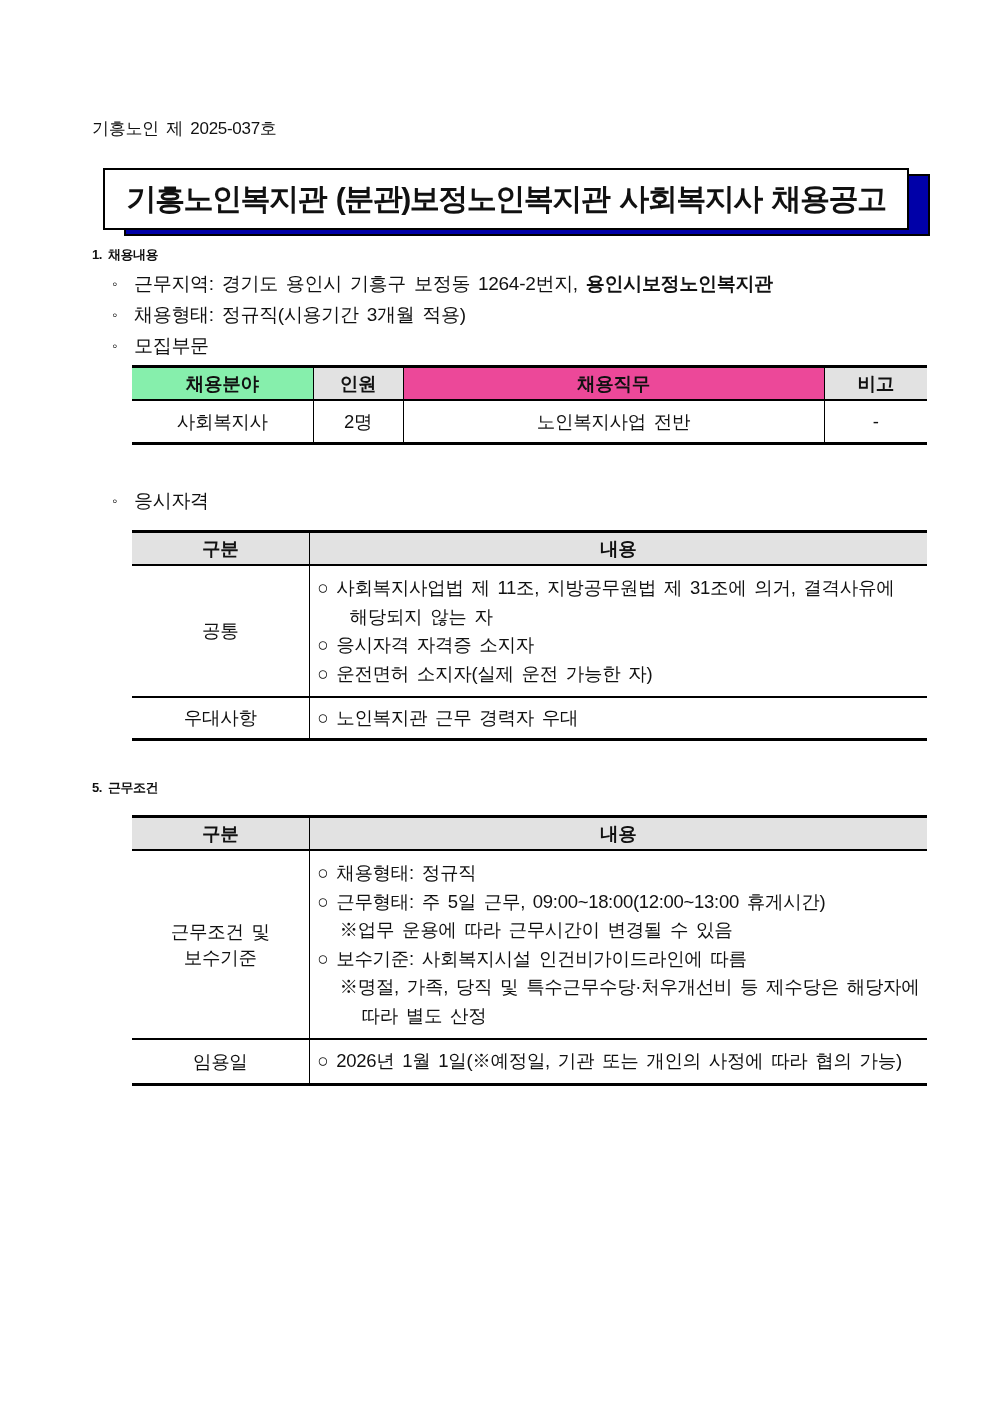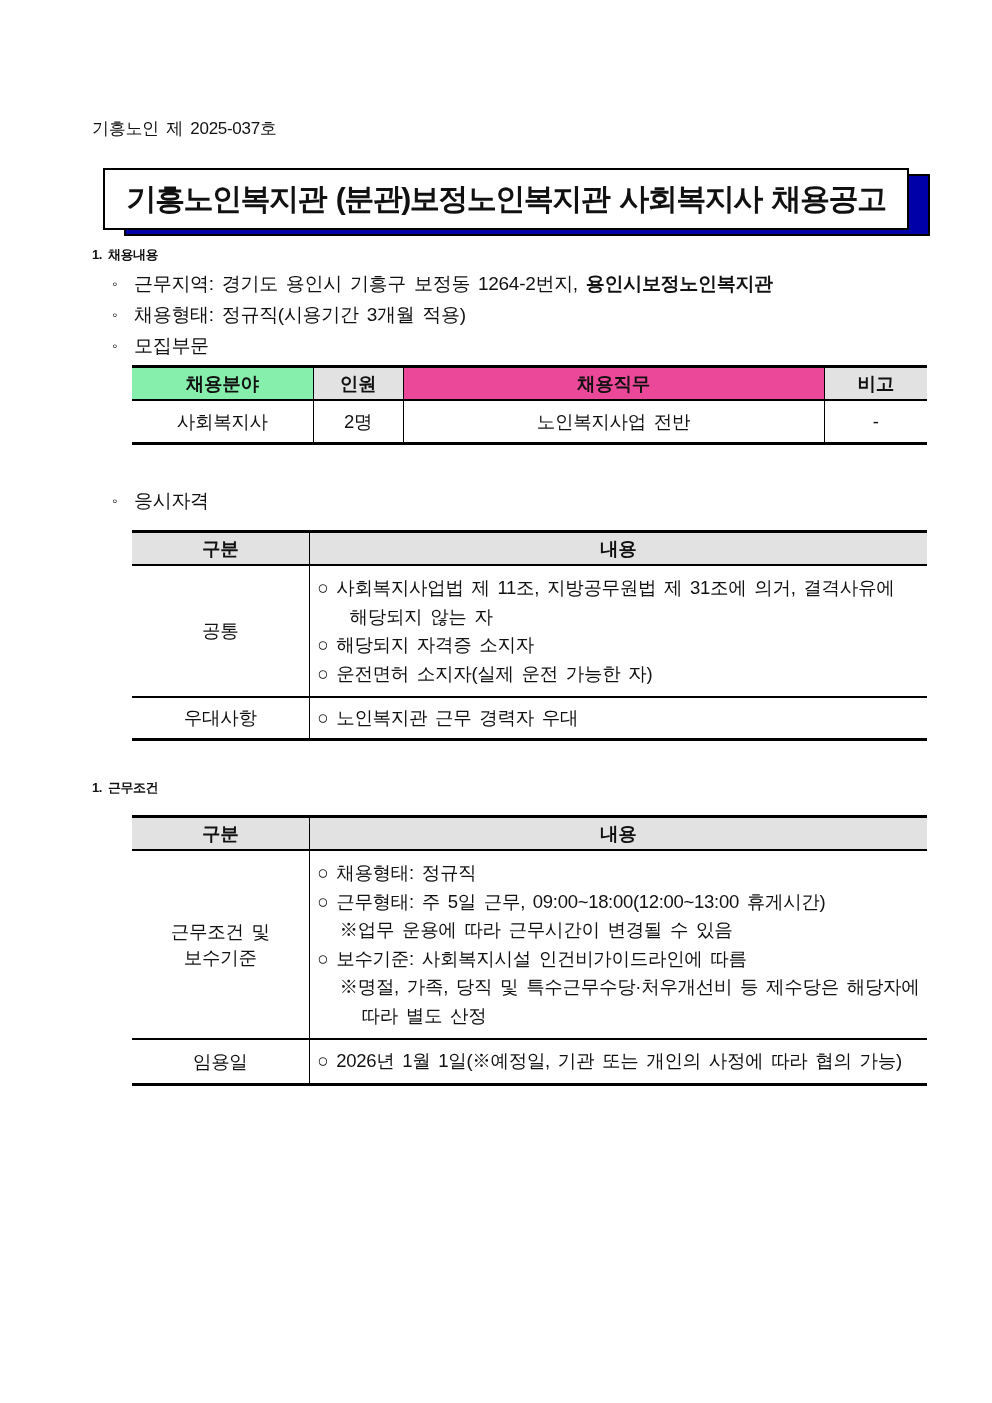--- a/index.html
+++ b/index.html
@@ -144,34 +144,34 @@
       <tbody>
           <tr>
         <th style="background: rgb(226, 226, 226);">구분</th>
         <th class="divider" style="background: rgb(226, 226, 226);">내용</th>
       </tr>
       <tr>
         <td class="row-label">공통</td>
         <td class="divider cell-content">
           <div class="cell-line">○ 사회복지사업법 제 11조, 지방공무원법 제 31조에 의거, 결격사유에</div>
           <div class="cell-line ind-a">해당되지 않는 자</div>
-          <div class="cell-line">○ 해당되지 자격증 소지자</div>
+          <div class="cell-line">○ 응시자격 자격증 소지자</div>
           <div class="cell-line">○ 운전면허 소지자(실제 운전 가능한 자)</div>
         </td>
       </tr>
       <tr class="inner-line">
         <td class="row-label" style="height:40px;">우대사항</td>
         <td class="divider">
           <div class="cell-line">○ 노인복지관 근무 경력자 우대</div>
         </td>
       </tr>
     </tbody>
       </table>
 
-    <div class="sec-heading h2">1. 근무조건</div>
+    <div class="sec-heading h2">5. 근무조건</div>
 
     <table class="doc t3" style="margin-top:14px;">
       <colgroup>
           <col style="width:177px">
           <col style="width:618px">
         </colgroup>
       <tbody>
           <tr>
         <th style="background: rgb(226, 226, 226);">구분</th>
         <th class="divider" style="background: rgb(226, 226, 226);">내용</th>

